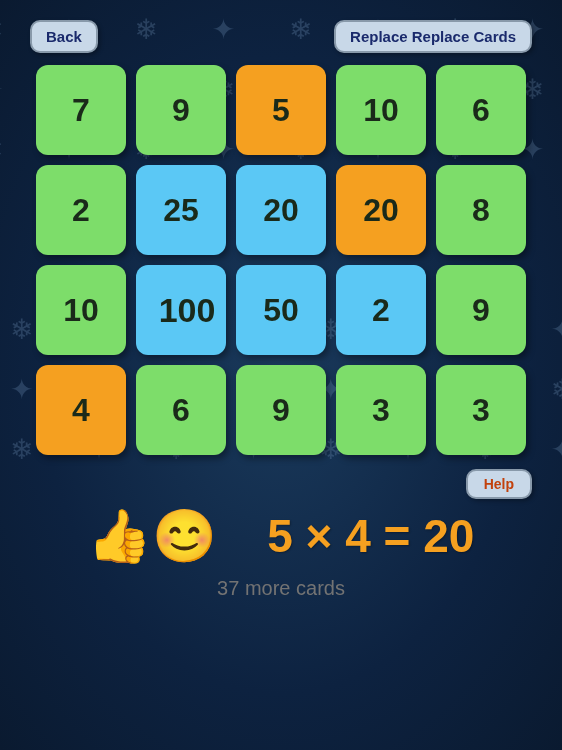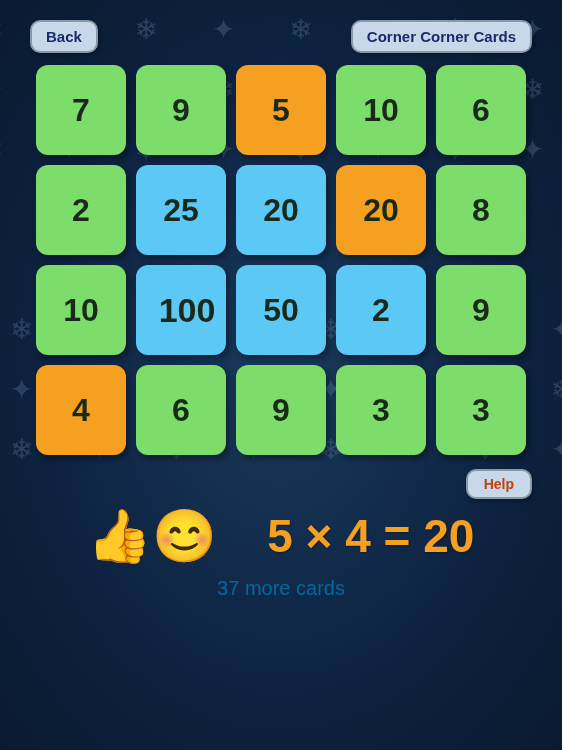--- a/index.html
+++ b/index.html
@@ -132,35 +132,35 @@
       font-size: 46px;
       font-weight: bold;
       color: #f5a020;
       text-shadow: 1px 1px 2px rgba(0,0,0,0.3);
       margin-left: 40px;
     }
 
     
     .more-cards {
       font-size: 20px;
-      color: #0369a1;
+      color: #737373;
       font-weight: normal;
       text-align: center;
     }
   </style>
 </head>
 <body>
 
 <div class="bg-pattern"></div>
 
 <div class="page">
 
   <div class="header">
     <button class="btn-back">Back</button>
-    <button class="btn-replace">Corner Corner Cards</button>
+    <button class="btn-replace">Replace Replace Cards</button>
   </div>
 
   <div class="grid" id="card-grid">
   <div class="card green">7</div>
       <div class="card green">9</div>
       <div class="card orange">5</div>
       <div class="card green">10</div>
       <div class="card green">6</div>
       <div class="card green">2</div>
       <div class="card blue">25</div>

